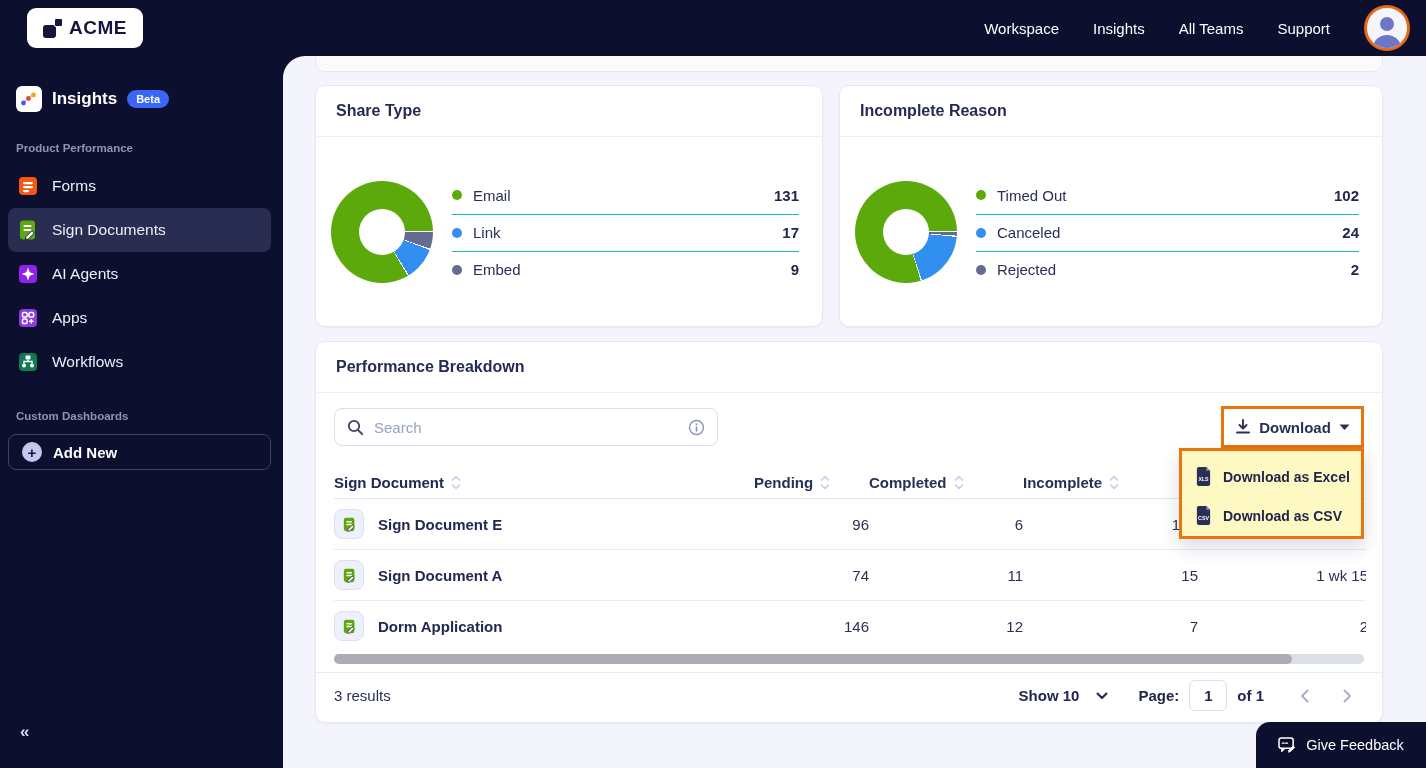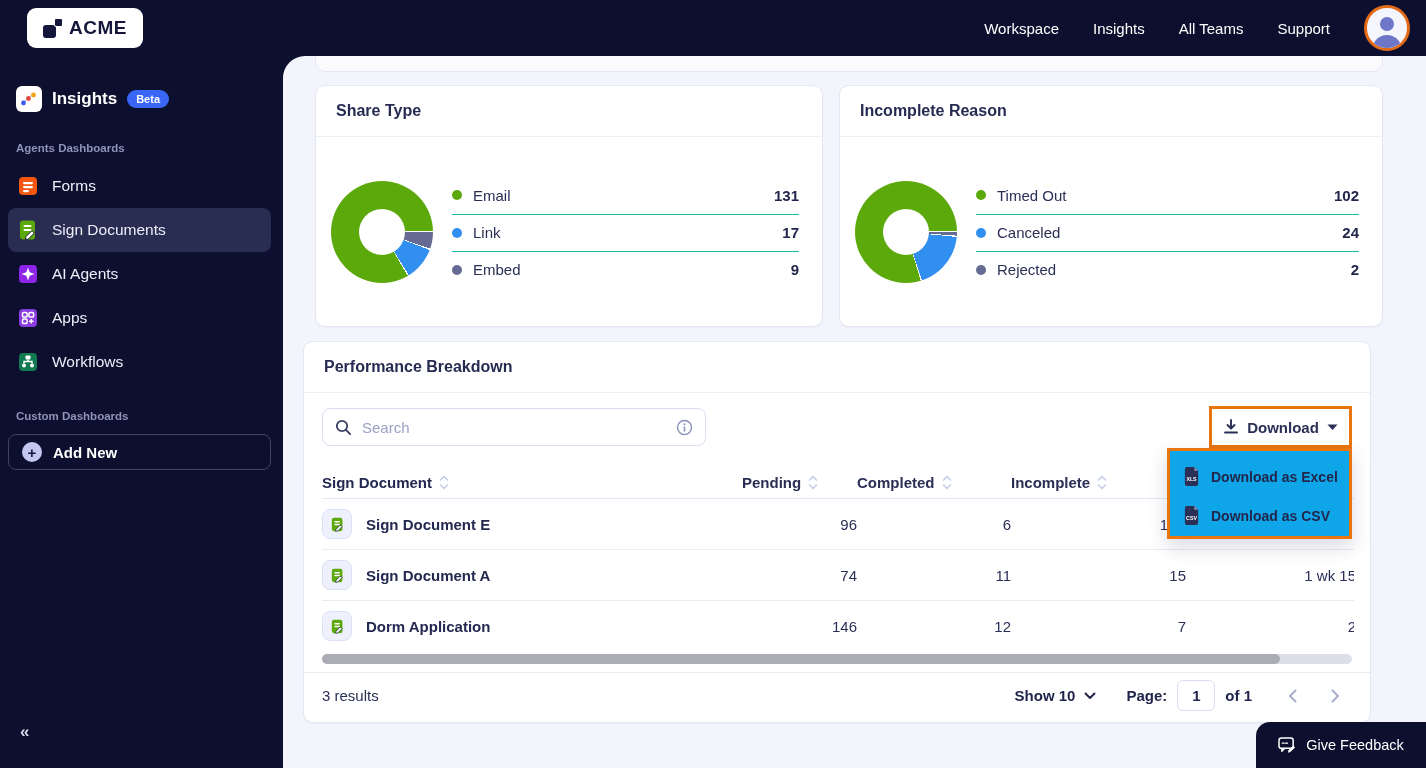--- a/index.html
+++ b/index.html
@@ -52,31 +52,31 @@
   .donut { position:relative; width:102px; height:102px; border-radius:50%; flex:0 0 102px; }
   .donut .hole { position:absolute; left:50%; top:50%; width:46px; height:46px; margin:-23px 0 0 -23px;
     background:#fff; border-radius:50%; }
   .legend { flex:1; margin-left:19px; }
   .legend-row { display:flex; align-items:center; height:37px; }
   .legend-row + .legend-row { border-top:1px solid #14b8a6; }
   .legend-dot { width:10px; height:10px; border-radius:50%; flex:0 0 10px; }
   .legend-lbl { margin-left:11px; font-size:15px; color:#2A2F55; }
   .legend-val { margin-left:auto; font-size:15px; font-weight:bold; color:#22264C; }
 
-  .card.perf { position:absolute; top:285px; left:20px; width:1068px; height:382px; }
+  .card.perf { position:absolute; top:285px; left:32px; width:1068px; height:382px; }
   .toolbar { display:flex; align-items:center; margin:13px 18px 0 18px; }
   .searchbox { width:384px; height:38px; border:1px solid #D9DDF2; border-radius:8px; background:#fff;
     display:flex; align-items:center; padding:0 12px; }
   .searchbox input { border:none; outline:none; flex:1; margin-left:10px; font-size:15px; color:#2A2F55;
     font-family:"Liberation Sans", sans-serif; background:transparent; }
   .searchbox input::placeholder { color:#9BA1C5; }
   .download-btn { margin-left:auto; width:143px; height:42px; border:3px solid #E8750D; background:#fff;
     display:flex; align-items:center; justify-content:center; gap:8px; cursor:pointer; }
   .download-btn .lbl { font-size:15px; font-weight:bold; color:#2A2F55; }
-  .download-menu { position:absolute; right:18px; top:106px; width:185px; height:91px; background:#0ea5e9;
+  .download-menu { position:absolute; right:18px; top:106px; width:185px; height:91px; background:#fef9c3;
     border:3px solid #E8750D; box-shadow:0 8px 18px rgba(25,30,80,.16); z-index:6; padding:6px 0; }
   .menu-item { display:flex; align-items:center; height:39px; padding-left:13px; gap:11px; cursor:pointer; }
   .menu-item .lbl { font-size:14px; font-weight:bold; color:#22264C; }
 
   .tbl { margin:18px 18px 0 18px; width:1032px; overflow:hidden; }
   .trow { display:grid; grid-template-columns:420px 115px 154px 175px 170px; align-items:center; }
   .thead { height:32px; }
   .thead .cell { font-size:15px; font-weight:bold; color:#232950; display:flex; align-items:center; gap:7px; }
   .thead .cell.num { justify-content:flex-start; }
   .tbody .trow { height:51px; border-top:1px solid #E9EBF5; }
@@ -85,21 +85,21 @@
   .cell.obscured { padding-right:18px; }
   .namecell { display:flex; align-items:center; gap:14px; }
   .doc-badge { width:30px; height:30px; border-radius:8px; background:#EEF0FC; border:1px solid #DCE0F7;
     display:flex; align-items:center; justify-content:center; }
   .doc-name { font-size:15px; font-weight:bold; color:#232950; }
   .hscroll { margin:3px 18px 0 18px; height:10px; border-radius:5px; background:#DCDEE8; position:relative; }
   .hscroll .thumb { position:absolute; left:0; top:0; height:10px; width:93%; border-radius:5px; background:#ACADB4; cursor:pointer; }
   .tfoot { margin-top:8px; border-top:1px solid #E9EBF5; height:46px; display:flex; align-items:center; padding:0 18px; }
   .results { font-size:15px; color:#2A2F55; }
   .pager { margin-left:auto; display:flex; align-items:center; gap:10px; font-size:15px; color:#22264C; }
-  .show-sel { display:flex; align-items:center; gap:9px; font-weight:bold; cursor:pointer; margin-right:20px; }
+  .show-sel { display:flex; align-items:center; gap:17px; font-weight:bold; cursor:pointer; margin-right:20px; }
   .page-lbl { font-weight:bold; }
   .page-input { width:38px; height:31px; border:1px solid #D9DDF2; border-radius:6px; text-align:center;
     font-size:15px; font-weight:bold; color:#22264C; font-family:"Liberation Sans", sans-serif; outline:none; }
   .of-lbl { font-weight:bold; margin-right:14px; }
   .pg-btn { background:none; border:none; cursor:pointer; padding:4px 12px; display:flex; align-items:center; }
 
   .feedback { position:absolute; right:0; bottom:0; width:170px; height:46px; background:#0D0F2E;
     border-top-left-radius:14px; display:flex; align-items:center; justify-content:center; gap:9px; cursor:pointer; }
   .feedback .lbl { color:#fff; font-size:14.5px; }
 </style>
@@ -123,21 +123,21 @@
             <polyline points="3,13 8,8 13,5" fill="none" stroke="#C9CCE2" stroke-width="1.4"></polyline>
             <circle cx="3.5" cy="13" r="2.4" fill="#3D5BF5"></circle>
             <circle cx="8.5" cy="8.5" r="2.4" fill="#E2483D"></circle>
             <circle cx="13.5" cy="5" r="2.4" fill="#F5A31B"></circle>
           </svg>
       </span>
       <span class="app-title">Insights</span>
       <span class="beta">Beta</span>
     </div>
 
-    <div class="section-label">Agents Dashboards</div>
+    <div class="section-label">Product Performance</div>
 
     <nav>
       <div class="nav-item">
         <span class="ic">
           <svg width="24" height="24" viewBox="0 0 24 24">
               <rect x="3" y="3" width="18" height="18" rx="4" fill="#F4570F"></rect>
               <rect x="7" y="8" width="10" height="2.2" rx="1.1" fill="#fff"></rect>
               <rect x="7" y="12" width="10" height="2.2" rx="1.1" fill="#fff"></rect>
               <rect x="7" y="16" width="6" height="2.2" rx="1.1" fill="#fff"></rect>
             </svg>

